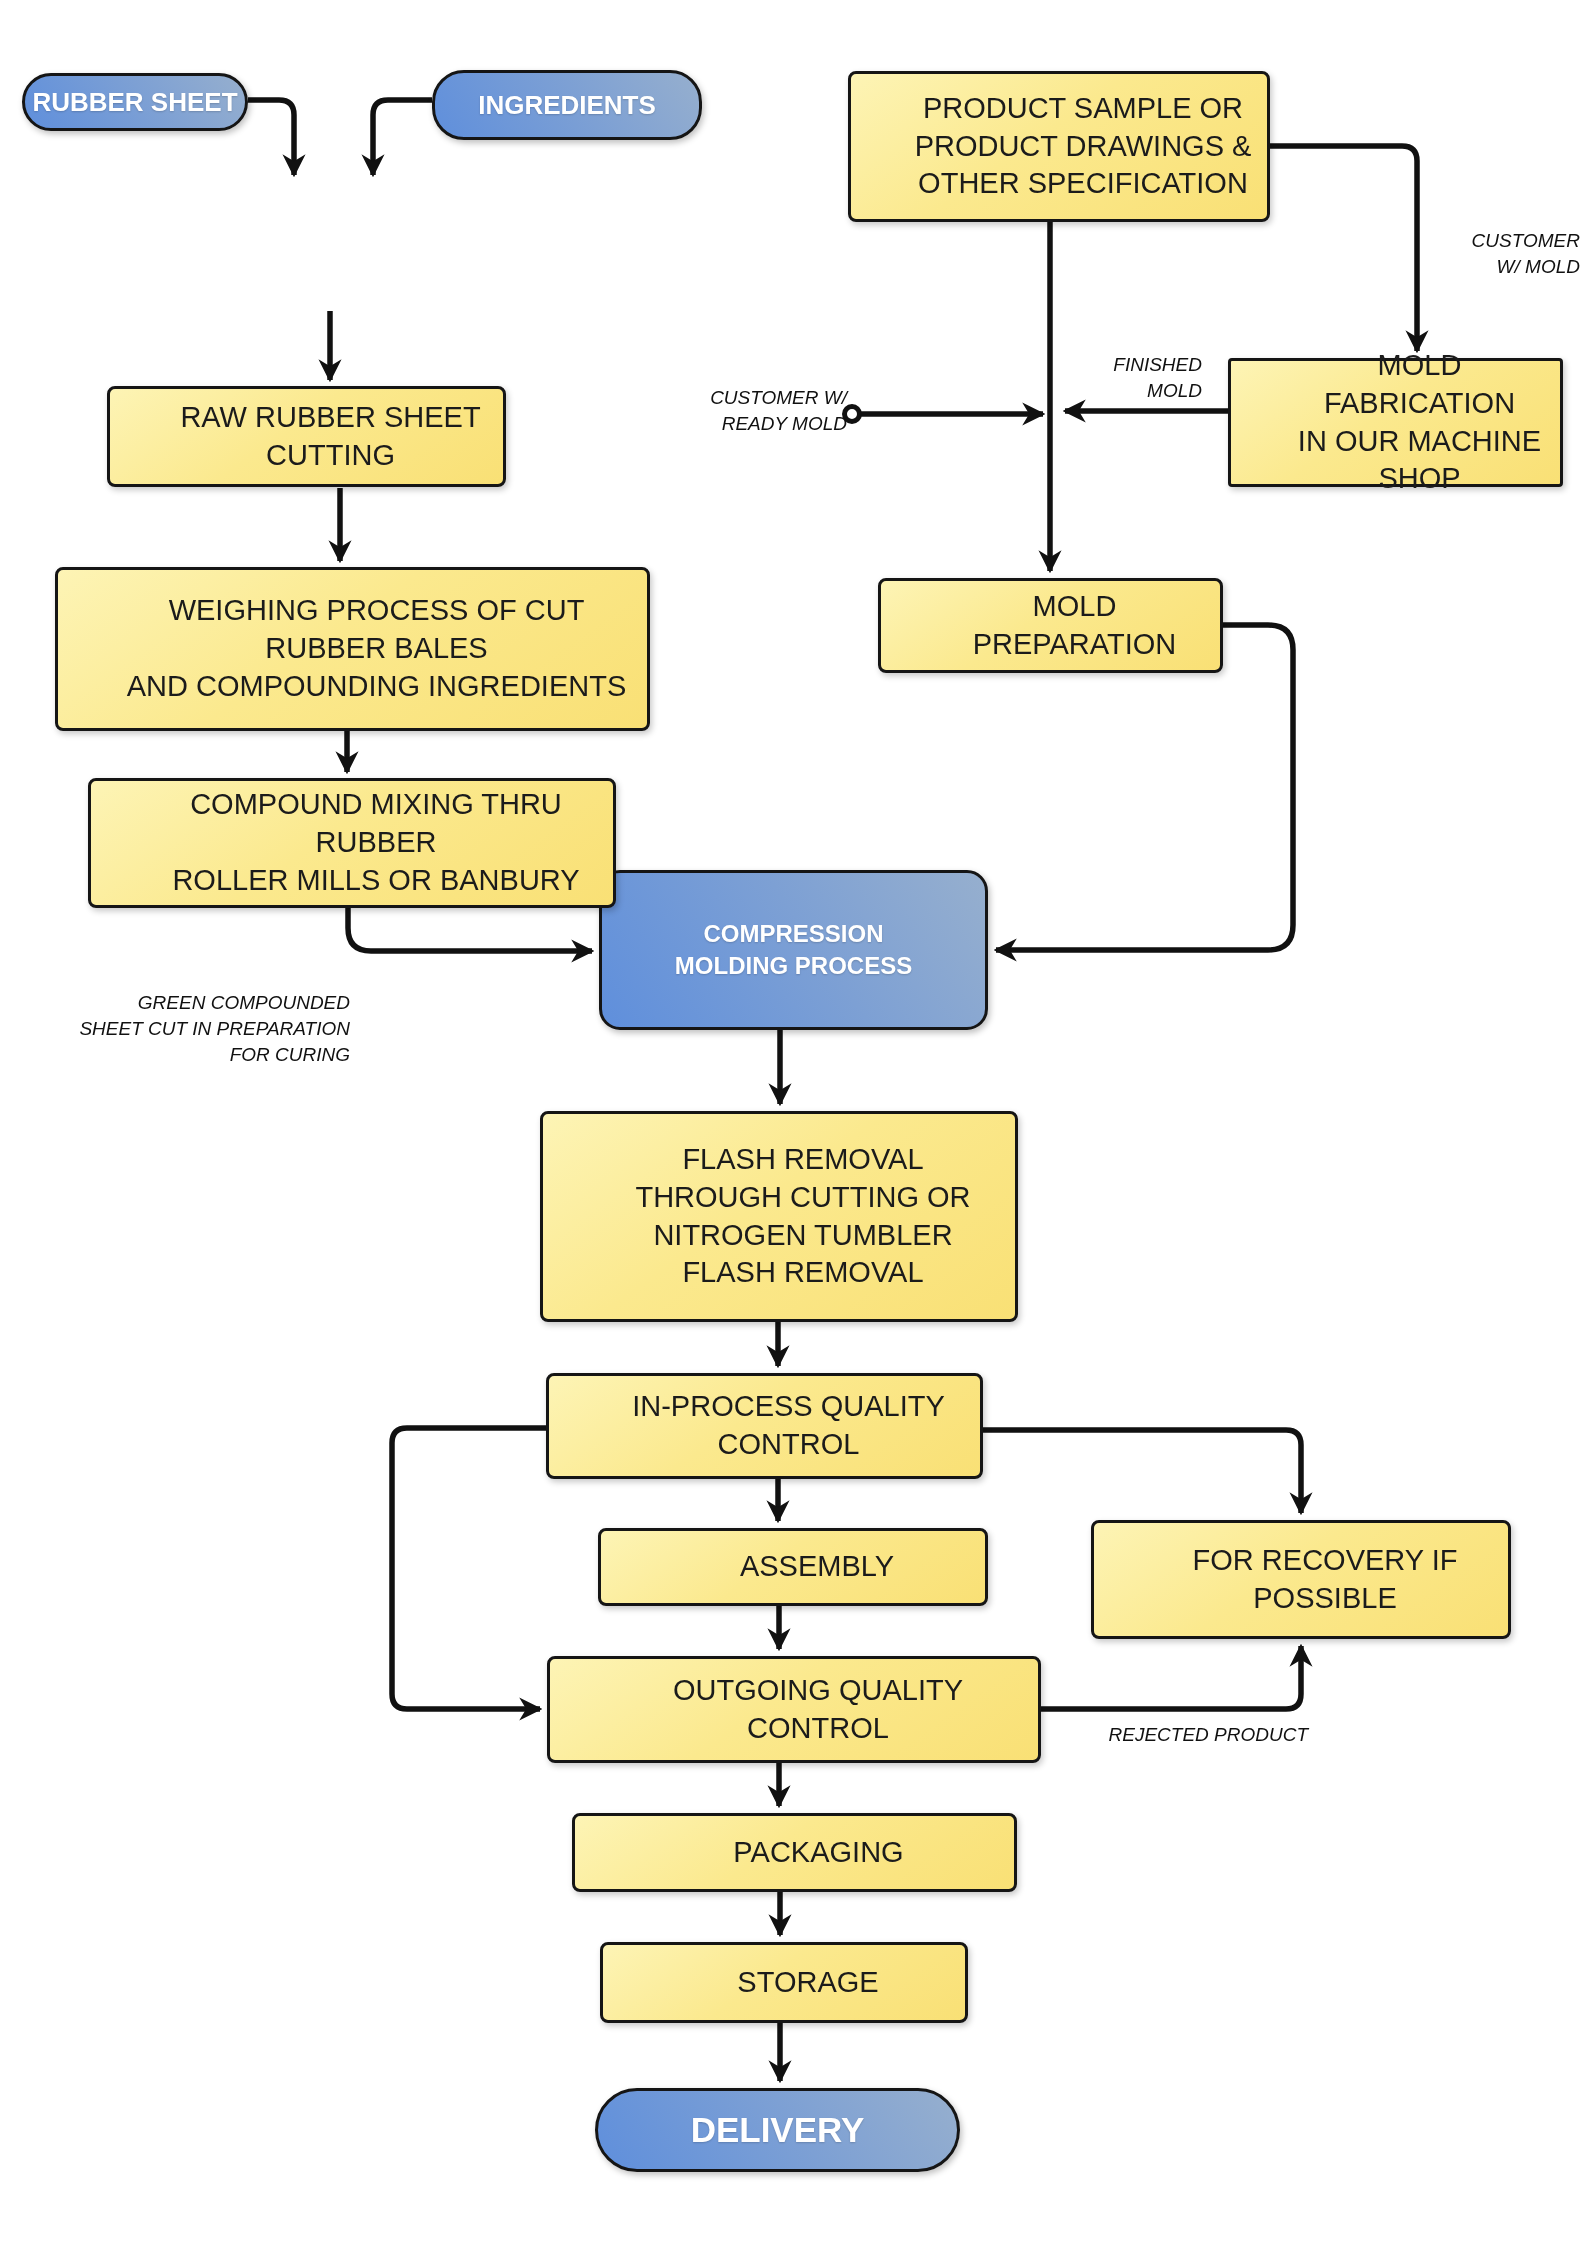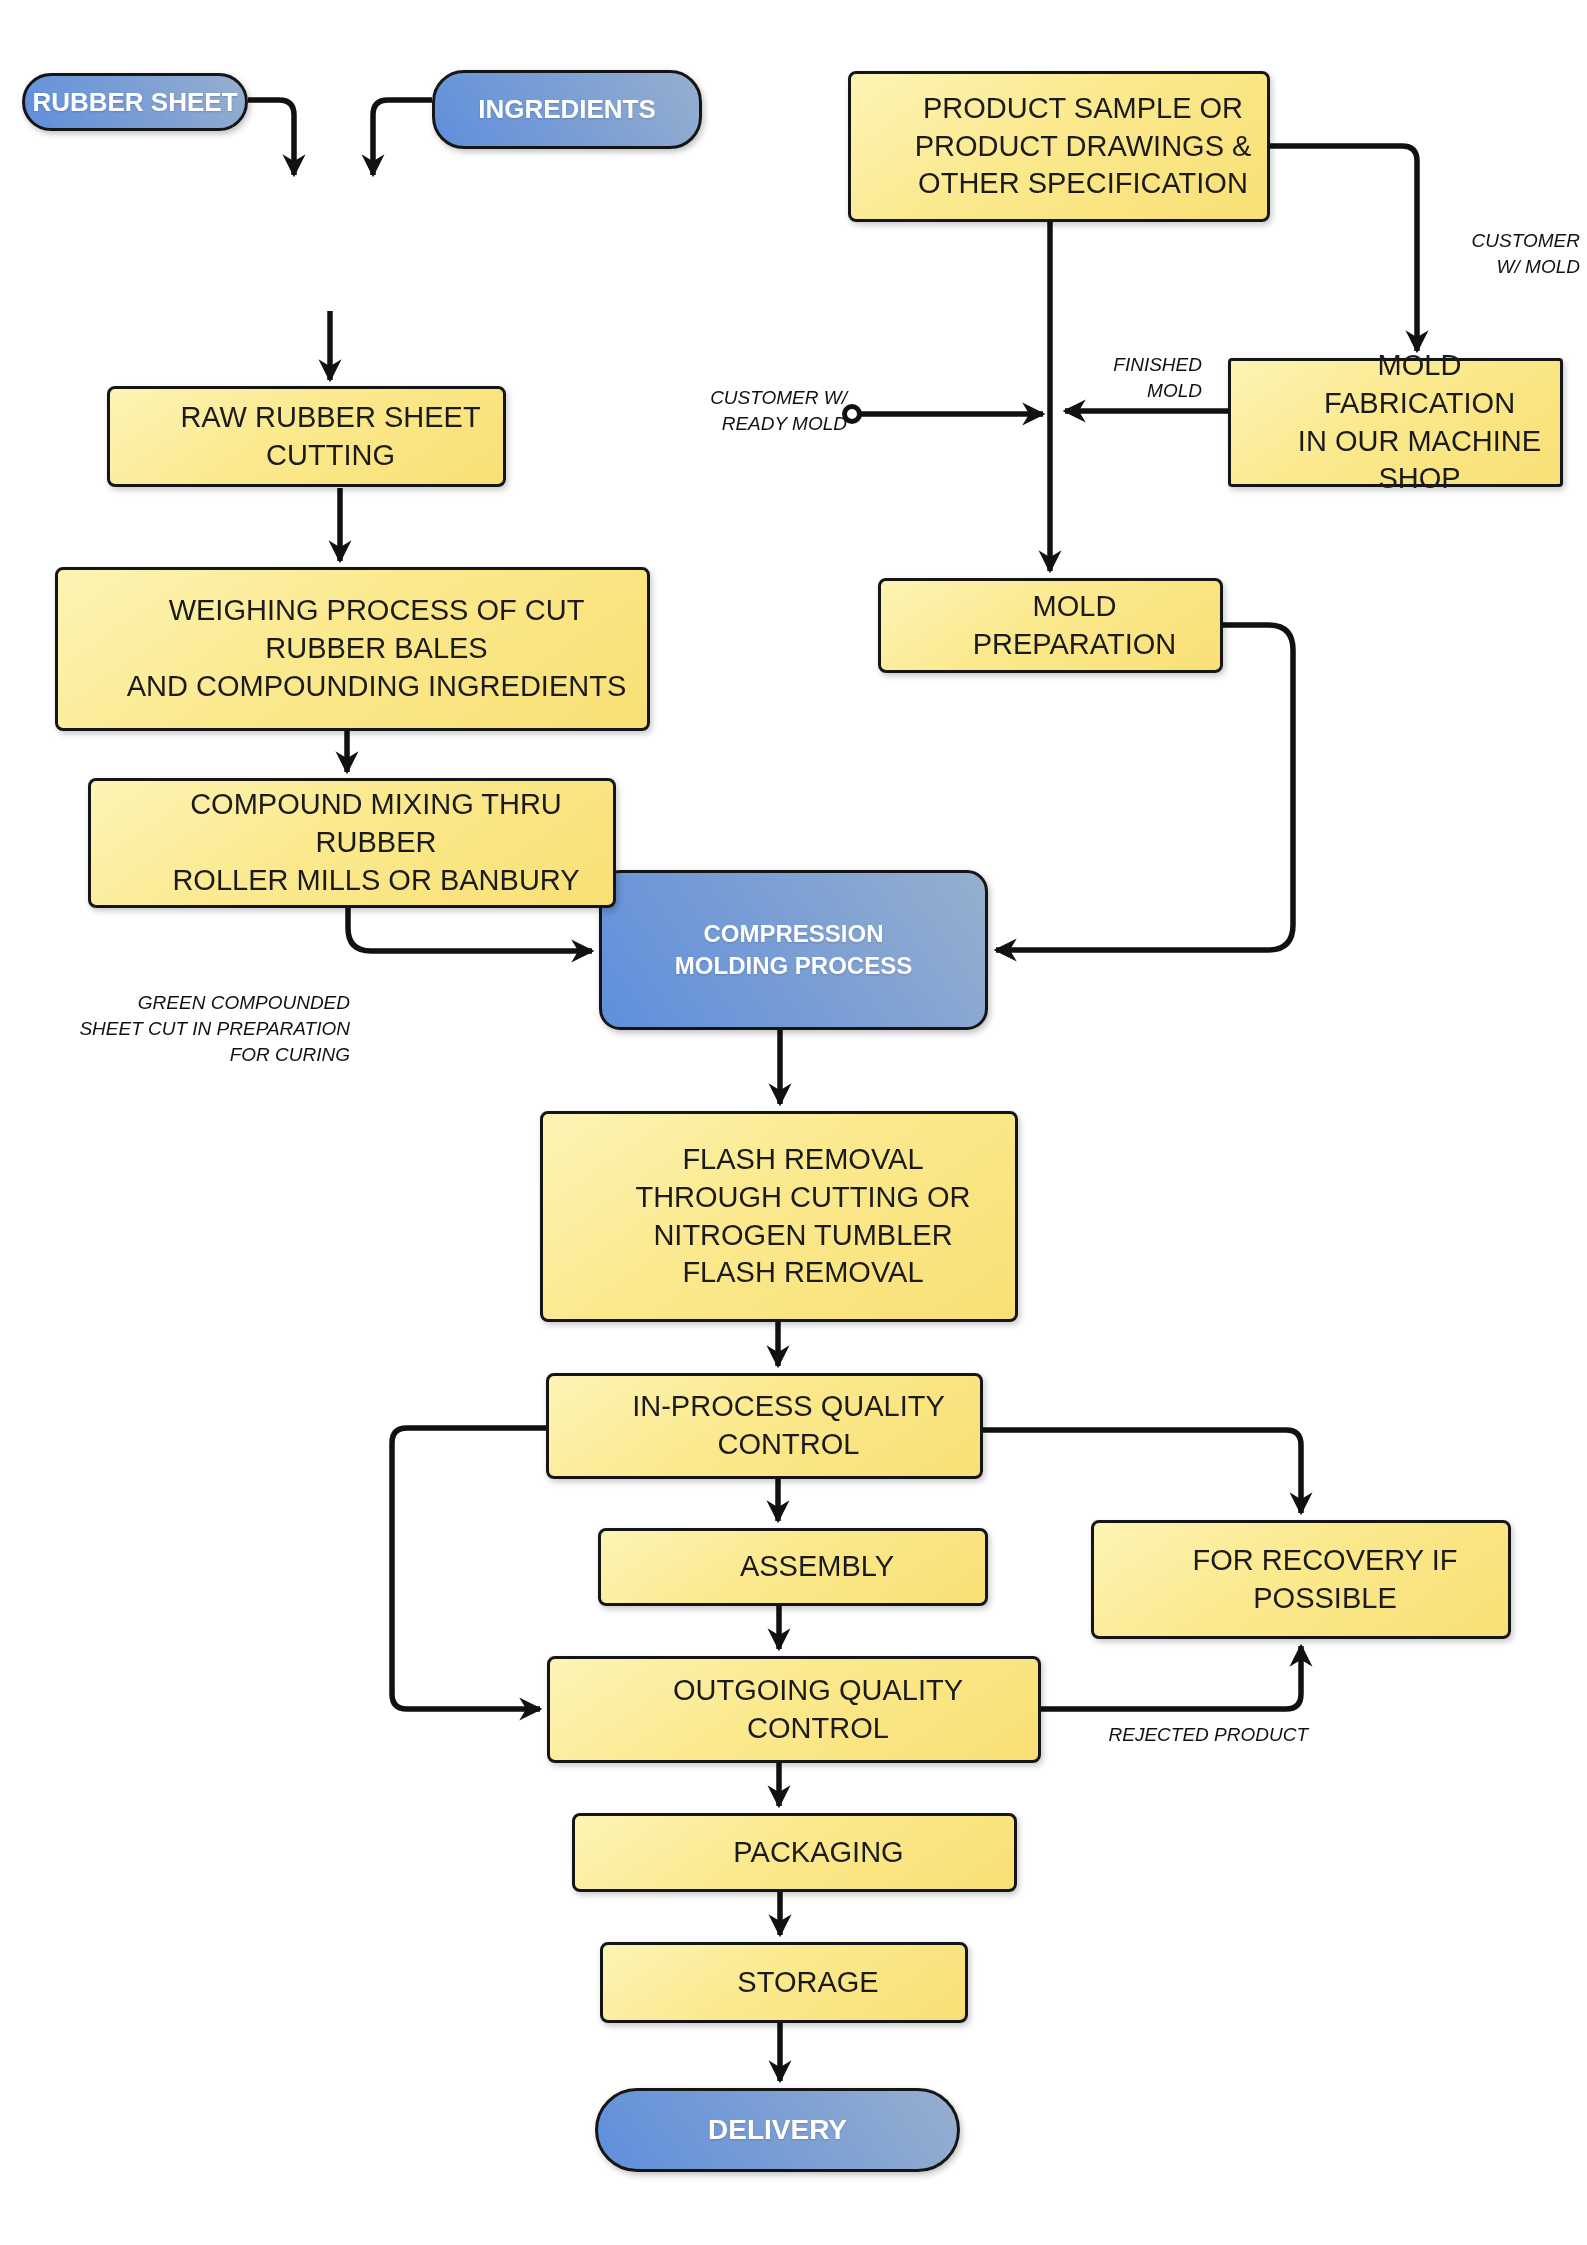--- a/index.html
+++ b/index.html
@@ -23,21 +23,21 @@
     padding-left:48px;
   }
   .terminal {
     background:linear-gradient(55deg,#5F8FDC 0%,#7DA0D4 55%,#96AFCE 100%);
     border:3px solid #151515; color:#ffffff; font-weight:bold;
     box-shadow:2px 3px 6px rgba(0,0,0,0.25);
     text-shadow:0 1px 2px rgba(0,0,0,0.18);
   }
   .pill-sm { border-radius:32px; font-size:26px; }
   .pill-lg { border-radius:21px; font-size:24px; line-height:1.35; }
-  .pill-md { border-radius:46px; font-size:28px; }
+  .pill-md { border-radius:46px; font-size:35px; }
   .ann {
     position:absolute; z-index:1; text-align:right; white-space:pre-line;
     font-size:19px; line-height:1.38; color:#111111;
     font-family:"Liberation Sans", sans-serif;
     font-style:italic;
   }
 </style>
 </head>
 <body>
 
@@ -69,21 +69,21 @@
       <path d="M546,1428 L407,1428 Q392,1428 392,1443 L392,1694 Q392,1709 407,1709 L540,1709" marker-end="url(#arrow)"></path>
       <path d="M983,1430 L1286,1430 Q1301,1430 1301,1445 L1301,1513" marker-end="url(#arrow)"></path>
       <path d="M1041,1709 L1286,1709 Q1301,1709 1301,1694 L1301,1646" marker-end="url(#arrow)"></path>
       <path d="M779,1763 L779,1806" marker-end="url(#arrow)"></path>
       <path d="M780,1892 L780,1935" marker-end="url(#arrow)"></path>
       <path d="M780,2023 L780,2081" marker-end="url(#arrow)"></path>
     </g>
   </svg>
 
   <div class="node terminal pill-sm" style="left:22px; top:73px; width:226px; height:58px;">RUBBER SHEET</div>
-  <div class="node terminal pill-sm" style="left:432px; top:70px; width:270px; height:79px;">INGREDIENTS</div>
+  <div class="node terminal pill-sm" style="left:432px; top:70px; width:270px; height:70px;">INGREDIENTS</div>
   <div class="node terminal pill-lg" style="left:599px; top:870px; width:389px; height:160px;">COMPRESSION
 MOLDING PROCESS</div>
   <div class="node terminal pill-md" style="left:595px; top:2088px; width:365px; height:84px;">DELIVERY</div>
 
   <div class="node process" style="left:107px; top:386px; width:399px; height:101px;">RAW RUBBER SHEET
 CUTTING</div>
   <div class="node process" style="left:55px; top:567px; width:595px; height:164px;">WEIGHING PROCESS OF CUT RUBBER BALES
 AND COMPOUNDING INGREDIENTS</div>
   <div class="node process" style="left:88px; top:778px; width:528px; height:130px;">COMPOUND MIXING THRU RUBBER
 ROLLER MILLS OR BANBURY</div>

